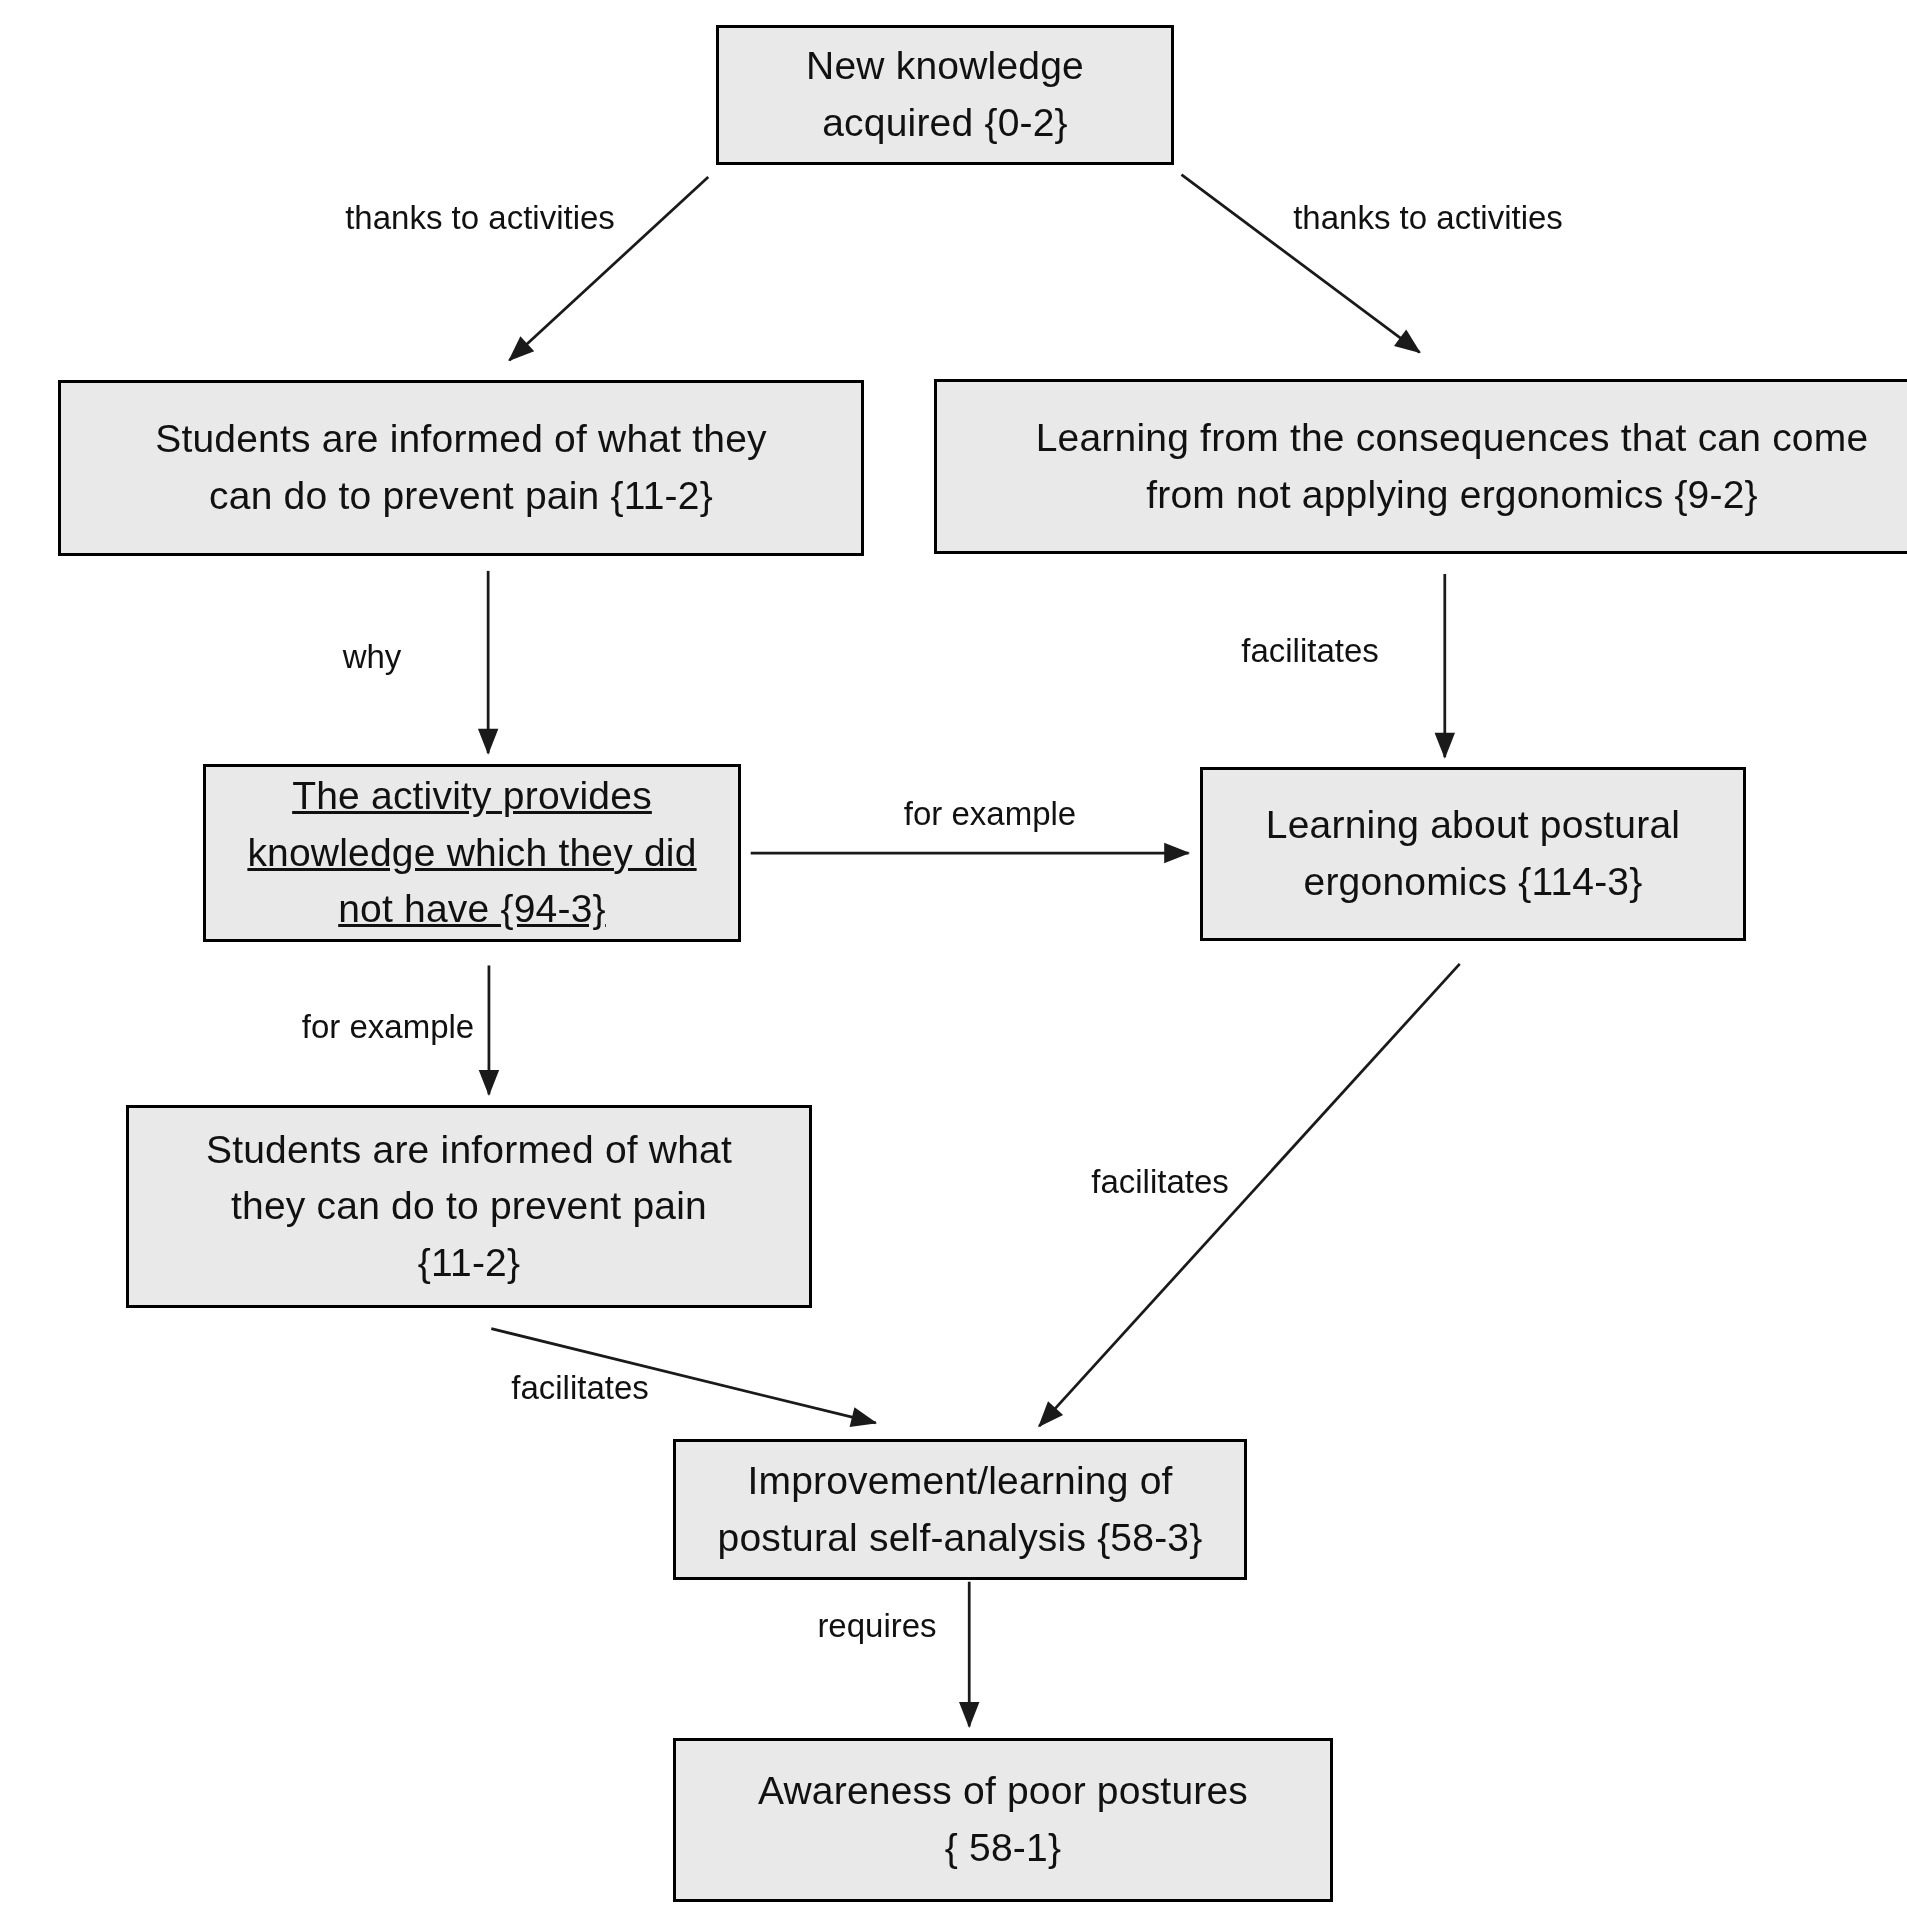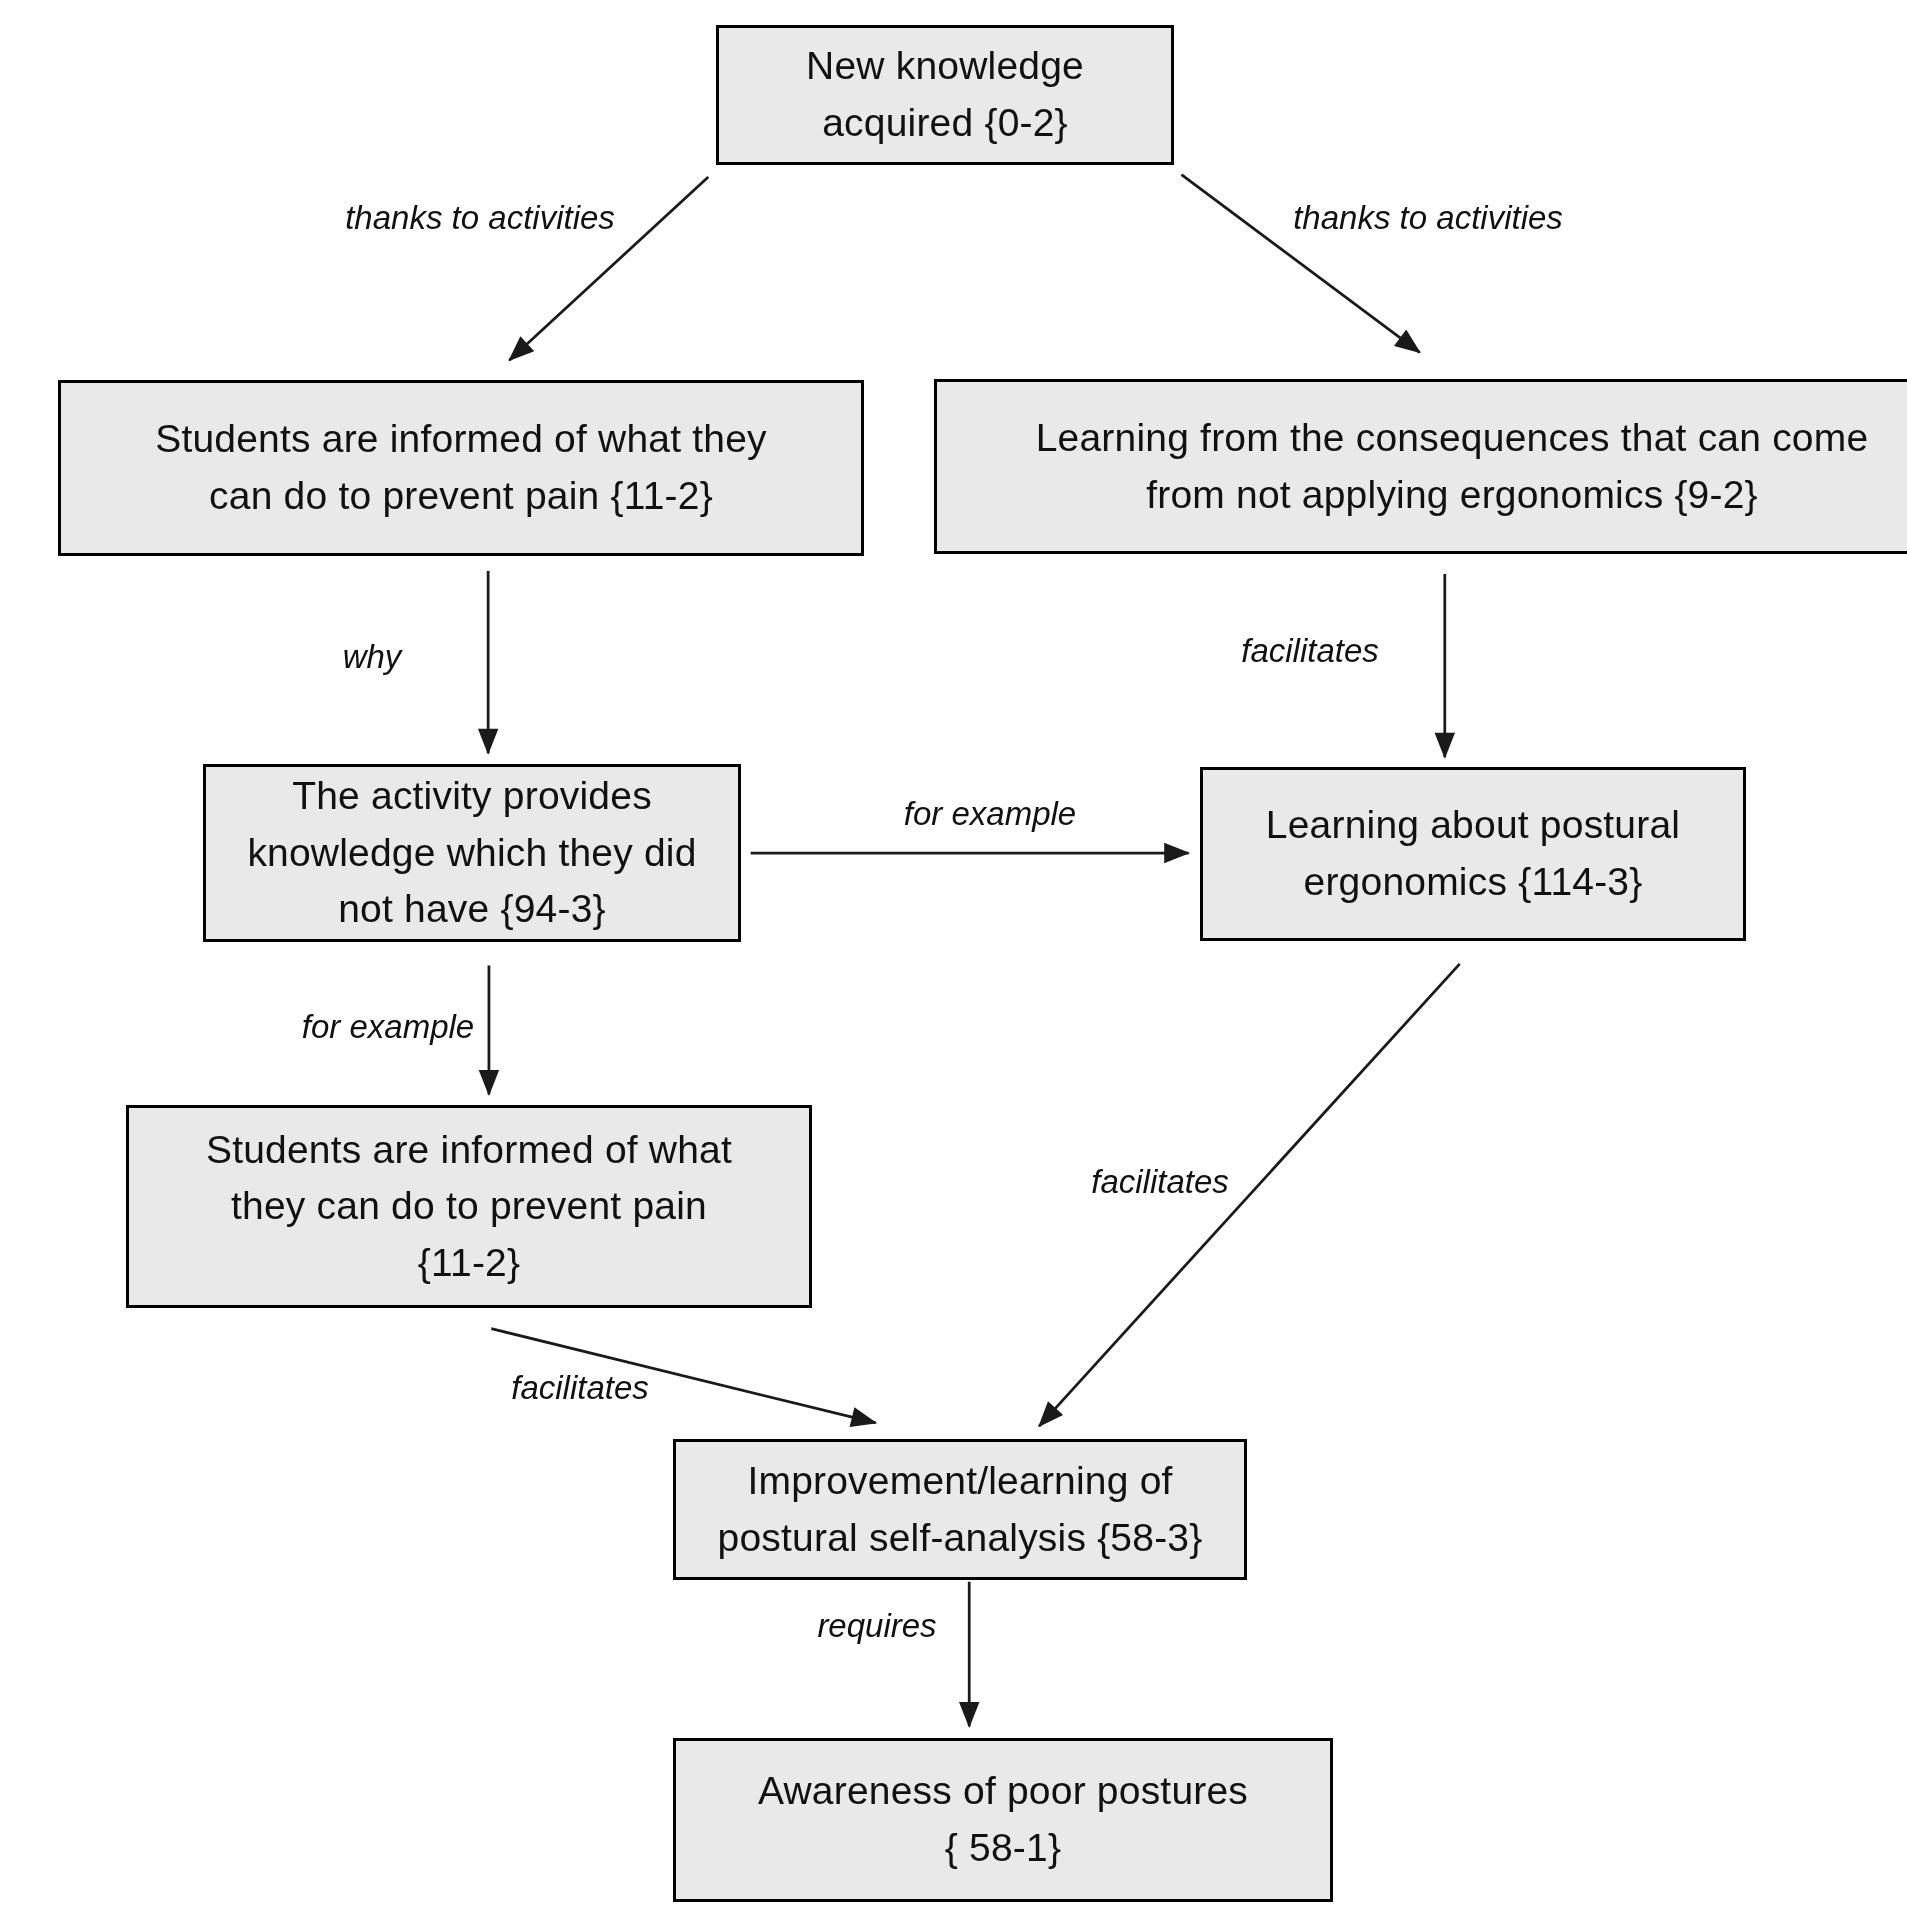--- a/index.html
+++ b/index.html
@@ -38,21 +38,20 @@
     justify-content:center;
     text-align:center;
     font-size:39px;
     line-height:1.45;
     white-space:pre-line;
     letter-spacing:0.2px;
   }
   .edge-label{
     position:absolute;
     transform:translate(-50%,-50%);
-    font-style:italic;
     font-size:33px;
     white-space:nowrap;
     color:var(--text);
   }
 </style>
 </head>
 <body>
 
 <div class="canvas">
 
@@ -75,21 +74,21 @@
 
   <div class="node" style="left:716px;top:25px;width:458px;height:140px;">New knowledge
 acquired {0-2}</div>
 
   <div class="node" style="left:58px;top:380px;width:806px;height:176px;">Students are informed of what they
 can do to prevent pain {11-2}</div>
 
   <div class="node" style="left:934px;top:379px;width:1036px;height:175px;">Learning from the consequences that can come
 from not applying ergonomics {9-2}</div>
 
-  <div class="node" style="left:203px;top:764px;width:538px;height:178px;">The activity provides
+  <div class="node" style="left:203px;top:764px;width:538px;height:178px;text-decoration:underline;">The activity provides
 knowledge which they did
 not have {94-3}</div>
 
   <div class="node" style="left:1200px;top:767px;width:546px;height:174px;">Learning about postural
 ergonomics {114-3}</div>
 
   <div class="node" style="left:126px;top:1105px;width:686px;height:203px;">Students are informed of what
 they can do to prevent pain
 {11-2}</div>
 

